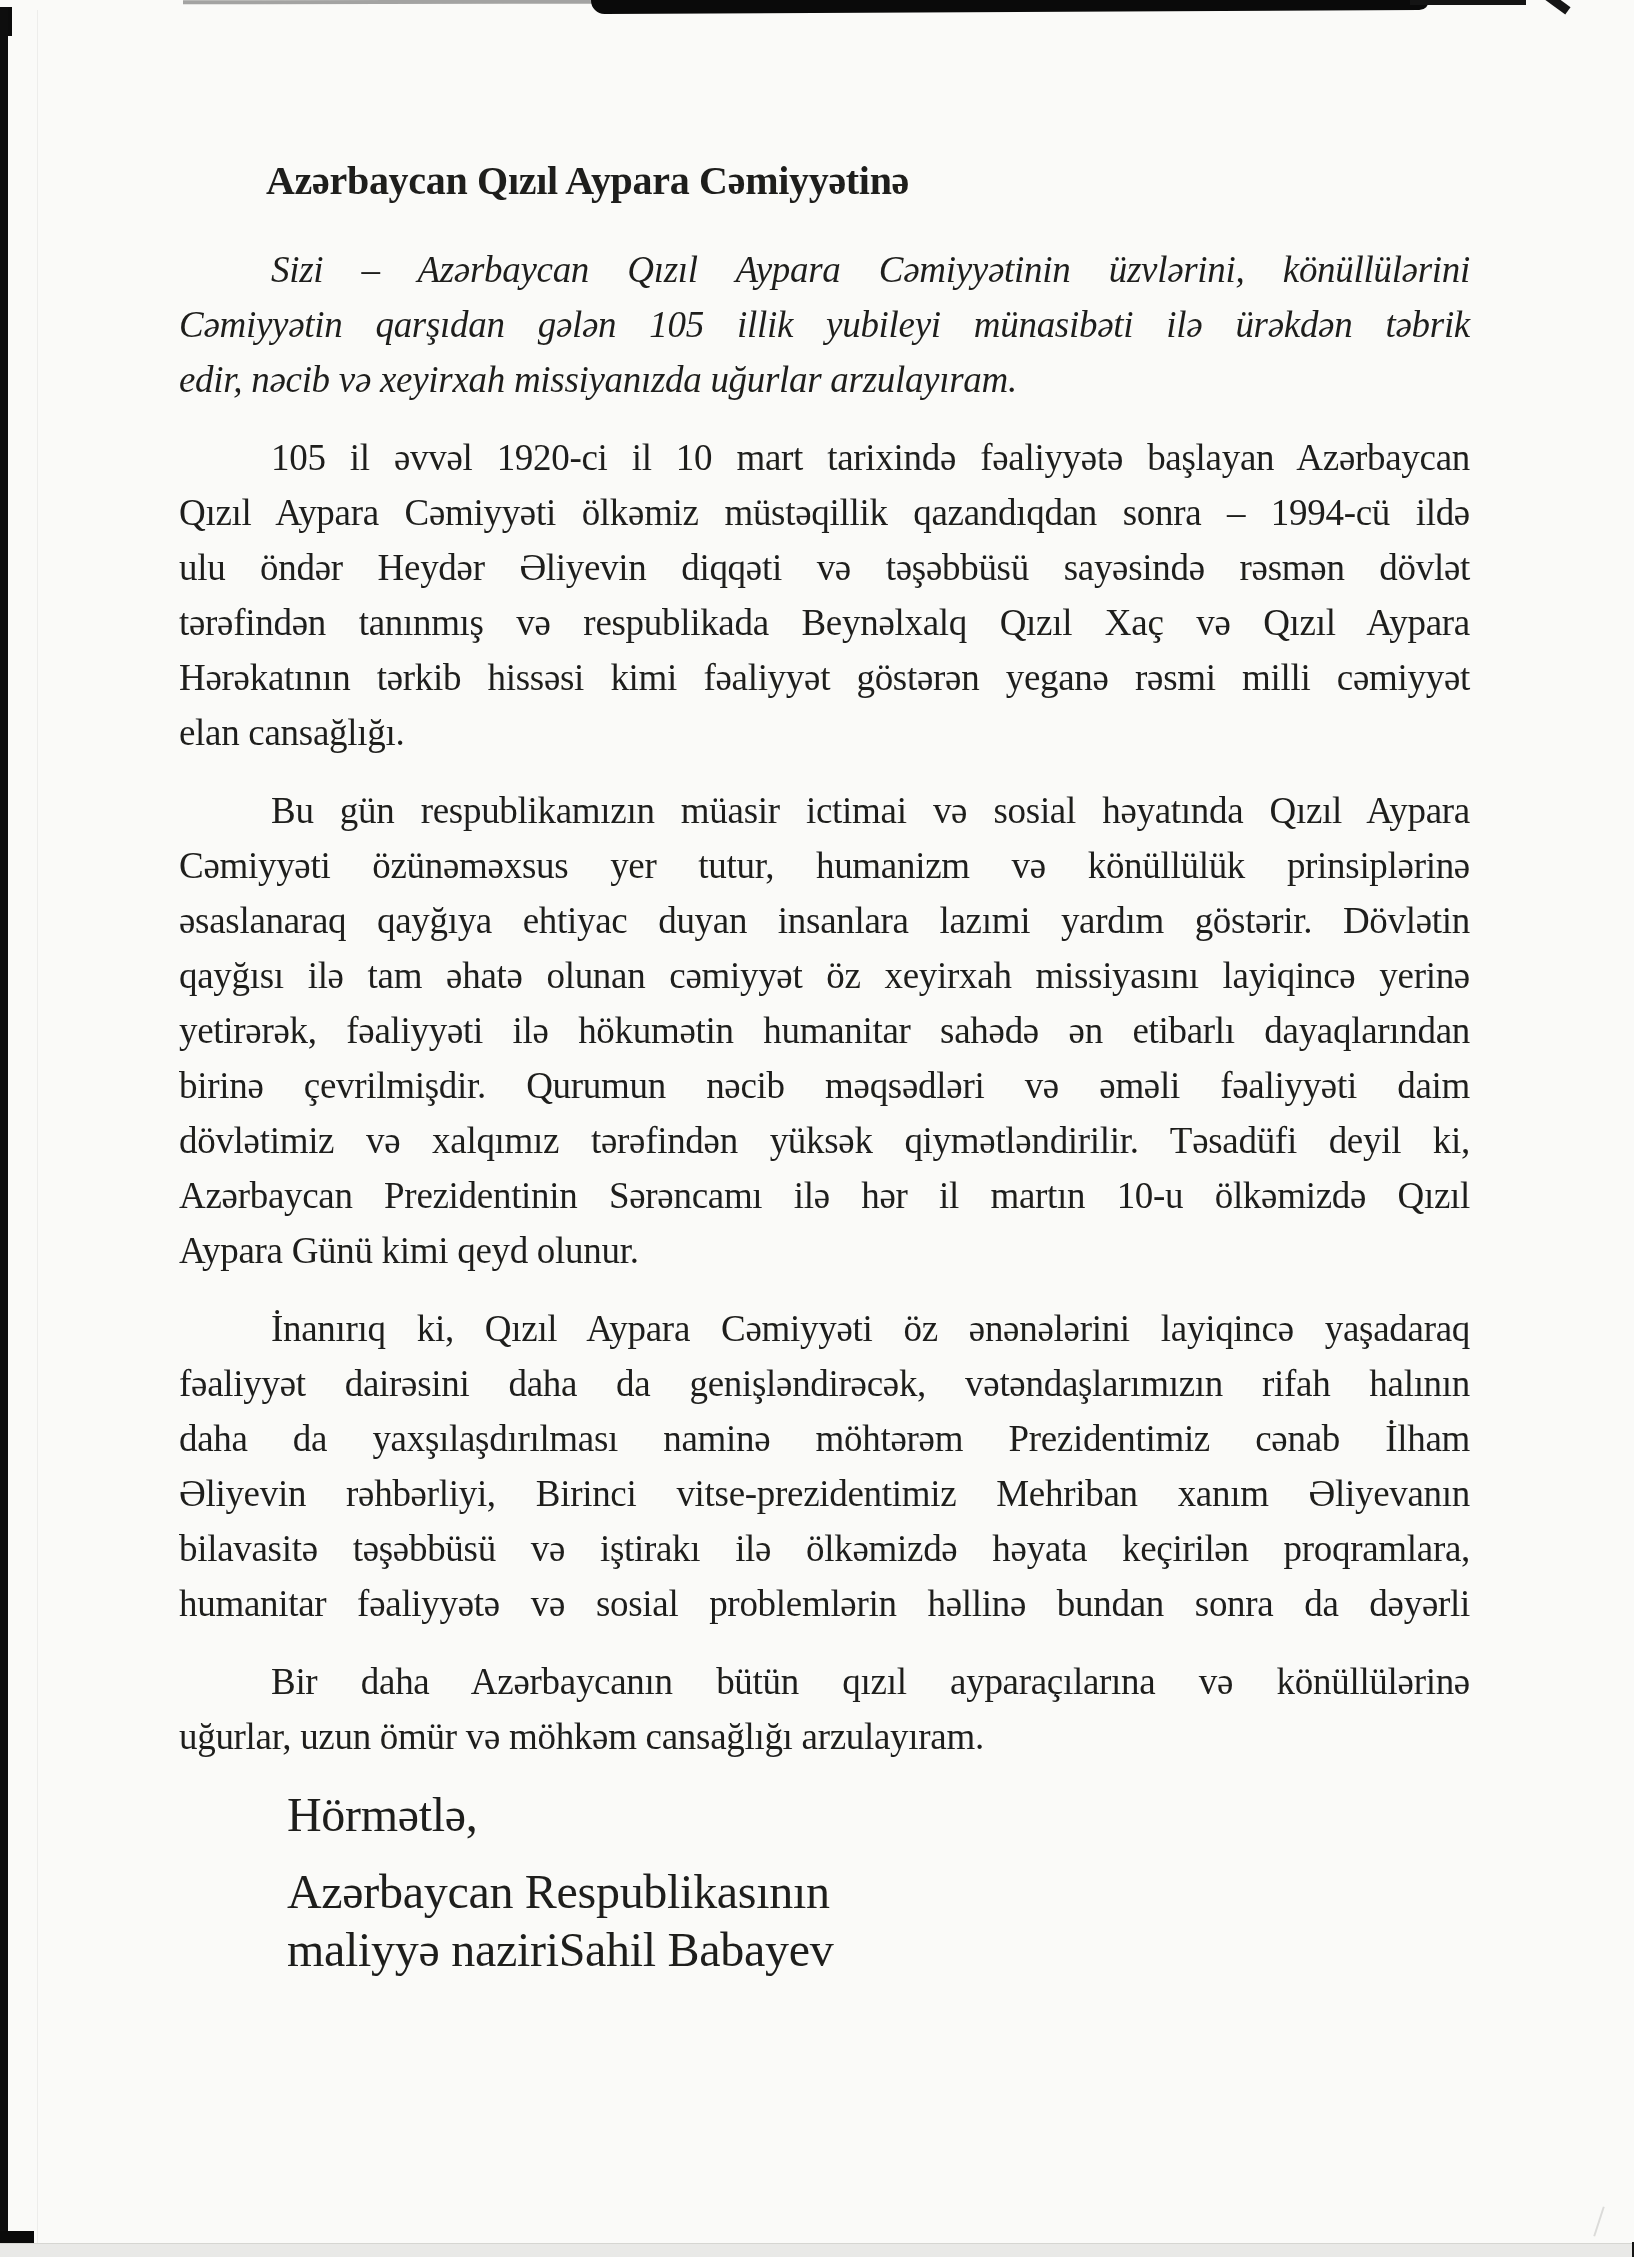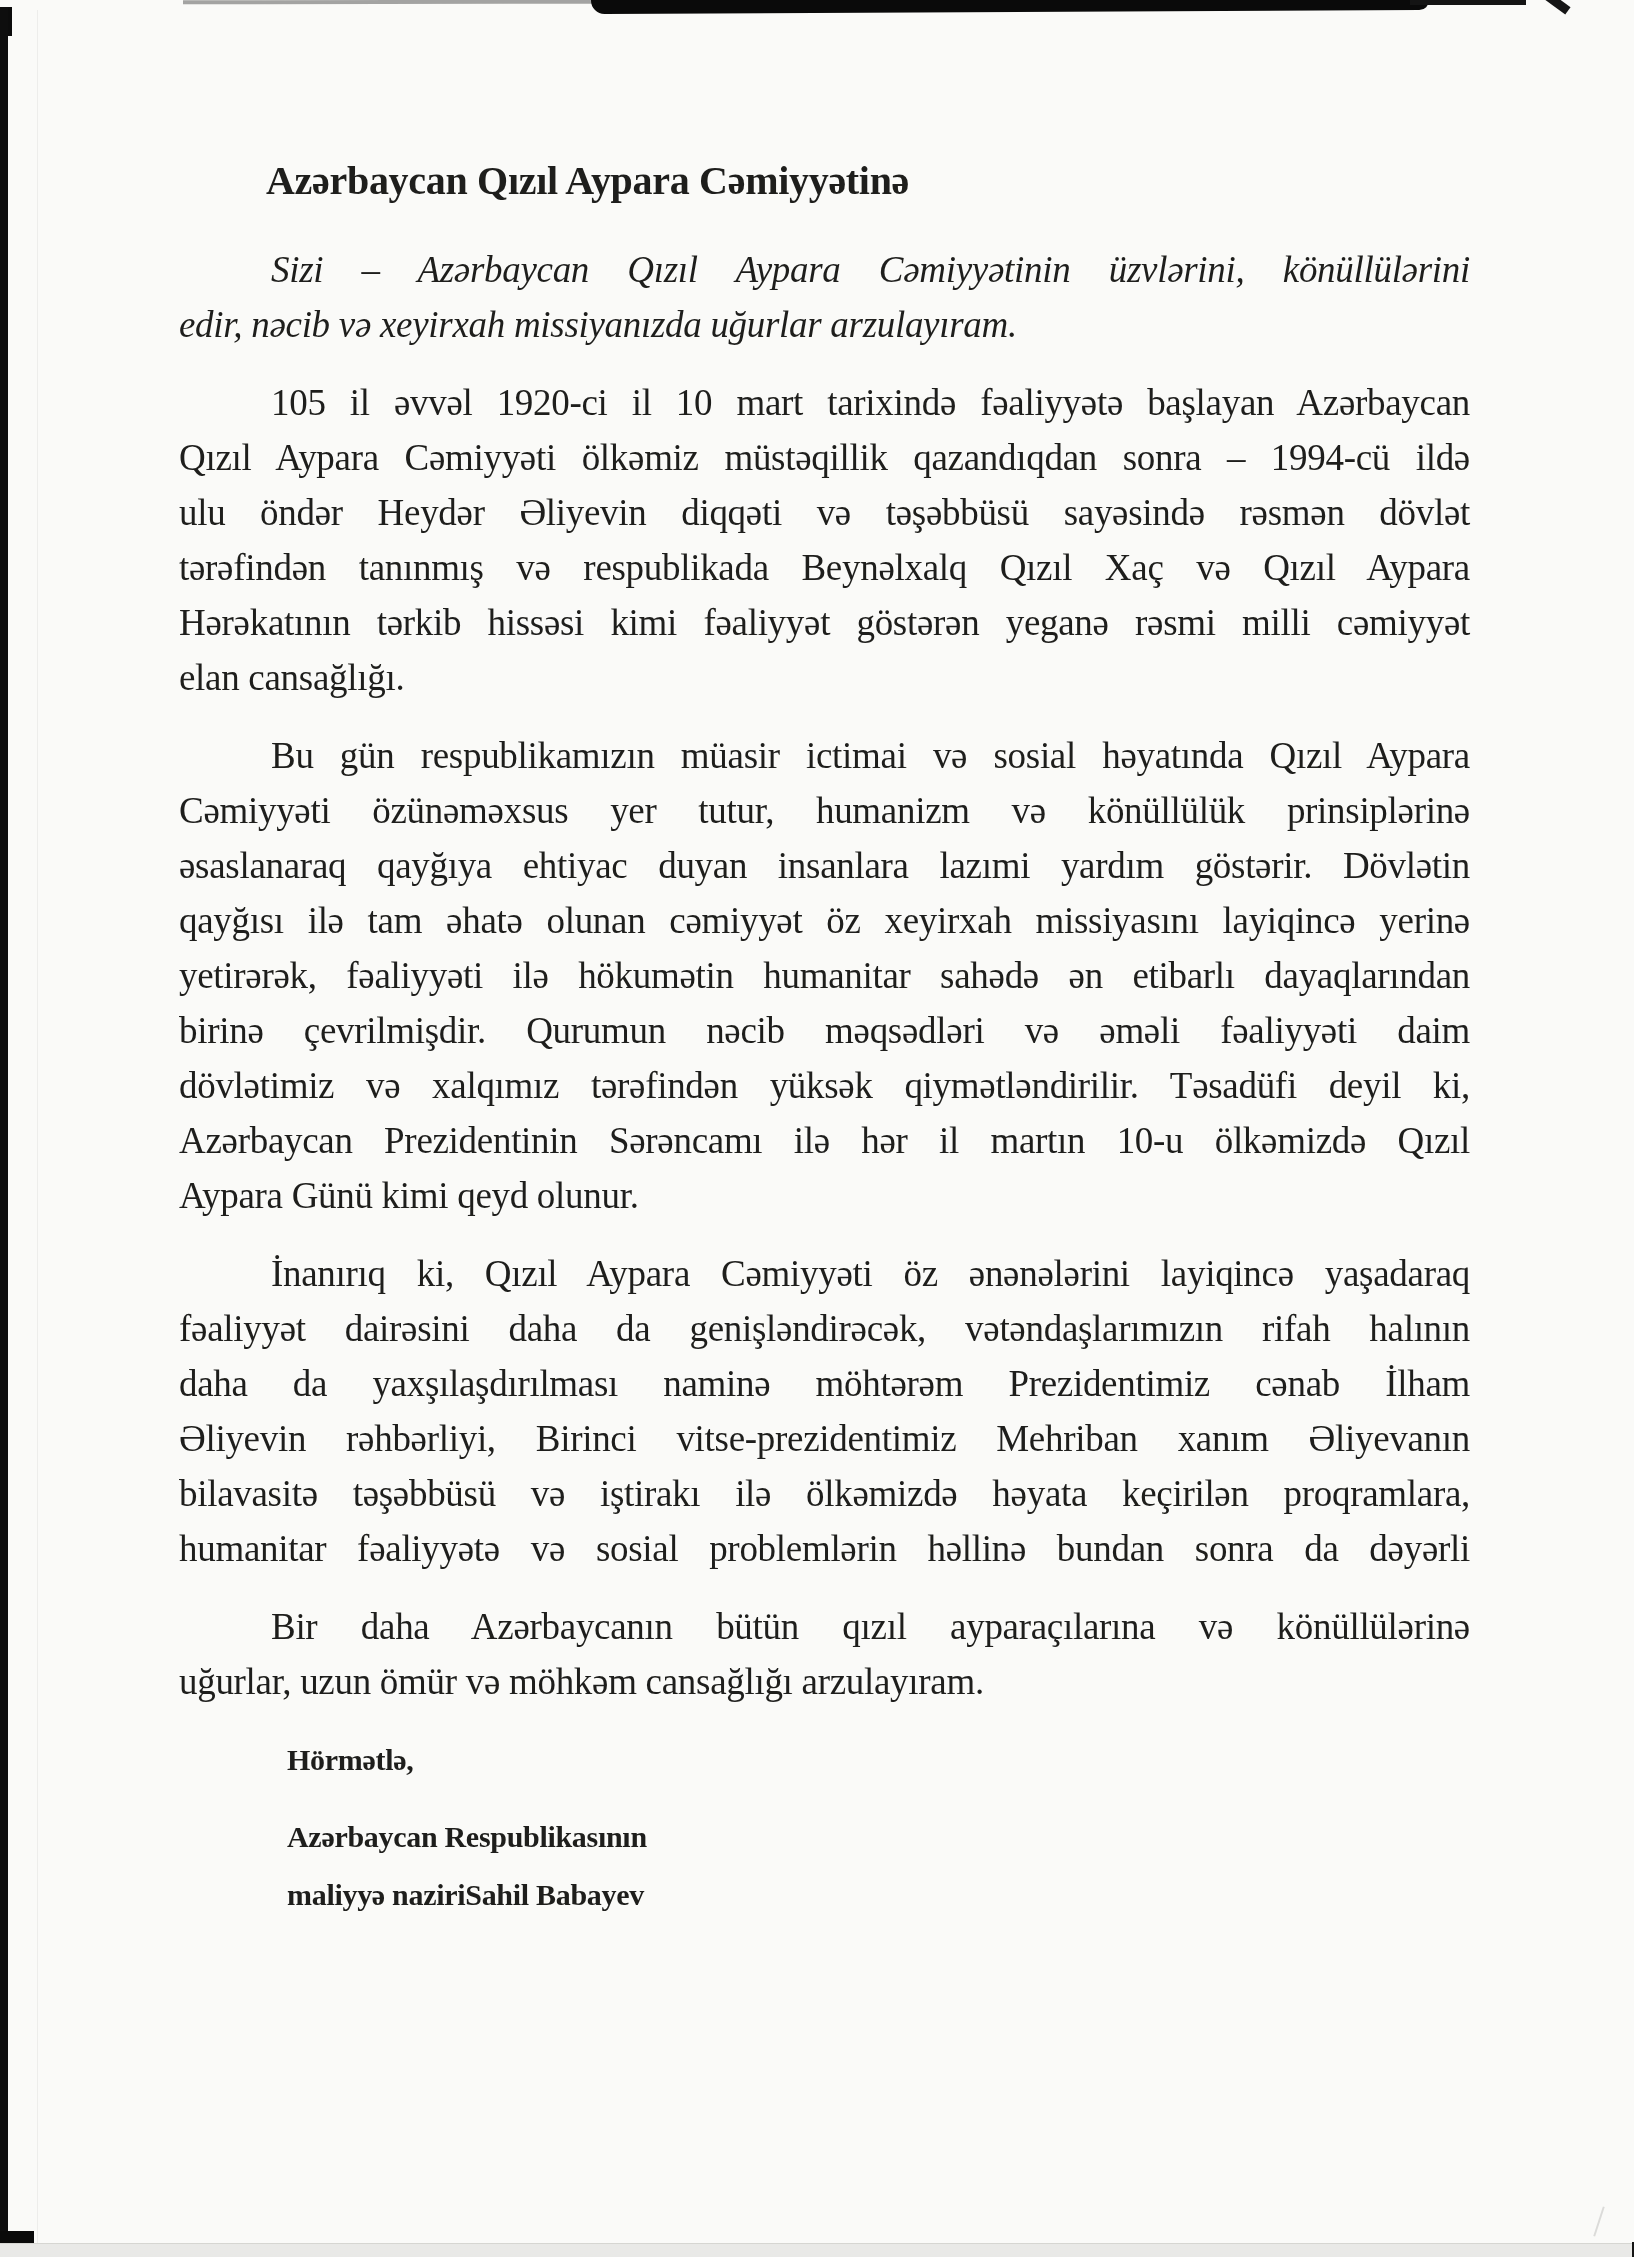--- a/index.html
+++ b/index.html
@@ -54,22 +54,22 @@
   .line {
     line-height: 55px;
     text-align: justify;
     text-align-last: justify;
     white-space: nowrap;
   }
   .line.first { text-indent: 92px; }
   .line.last  { text-align-last: left; }
 
   .closing {
-    font-weight: bold;
-    font-size: 30px;
+    font-weight: normal;
+    font-size: 48px;
     letter-spacing: -0.3px;
     margin-top: 21px;
   }
   .salutation { margin-top: 23px; line-height: 55px; padding-left: 108px; }
   .org        { margin-top: 22px; line-height: 55px; padding-left: 108px; }
   .sig-row    {
     margin-top: 2.9px; line-height: 55px;
     padding-left: 108px; padding-right: 34px;
     display: flex; justify-content: flex-start;
   }
@@ -90,20 +90,21 @@
   <div class="art bottom-band"></div>
   <div class="art bottom-right-mark"></div>
   <div class="art br-scratch"></div>
 
   <div class="text-block">
     <h1 class="title">Azərbaycan Qızıl Aypara Cəmiyyətinə</h1>
 
     <div id="paragraphs">
         <div class="para">
           <div class="line first">Sizi – Azərbaycan Qızıl Aypara Cəmiyyətinin üzvlərini, könüllülərini</div>
+          <div class="line">Cəmiyyətin qarşıdan gələn 105 illik yubileyi münasibəti ilə ürəkdən təbrik</div>
           <div class="line last">edir, nəcib və xeyirxah missiyanızda uğurlar arzulayıram.</div>
         </div>
         <div class="para">
           <div class="line first">105 il əvvəl 1920-ci il 10 mart tarixində fəaliyyətə başlayan Azərbaycan</div>
           <div class="line">Qızıl Aypara Cəmiyyəti ölkəmiz müstəqillik qazandıqdan sonra – 1994-cü ildə</div>
           <div class="line">ulu öndər Heydər Əliyevin diqqəti və təşəbbüsü sayəsində rəsmən dövlət</div>
           <div class="line">tərəfindən tanınmış və respublikada Beynəlxalq Qızıl Xaç və Qızıl Aypara</div>
           <div class="line">Hərəkatının tərkib hissəsi kimi fəaliyyət göstərən yeganə rəsmi milli cəmiyyət</div>
           <div class="line last">elan cansağlığı.</div>
         </div>

